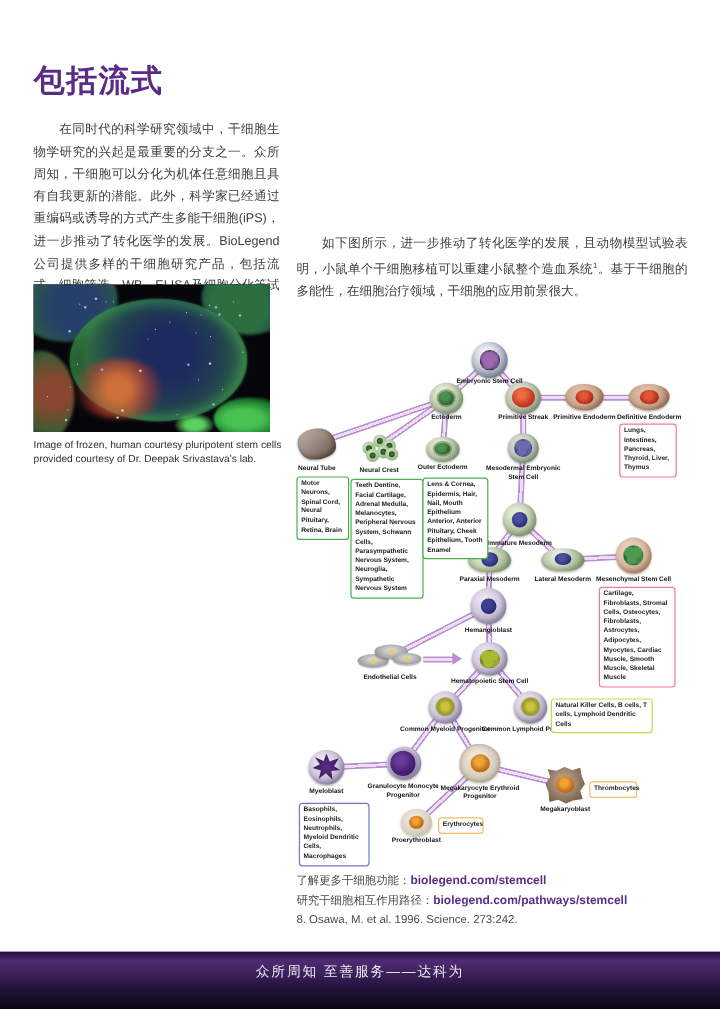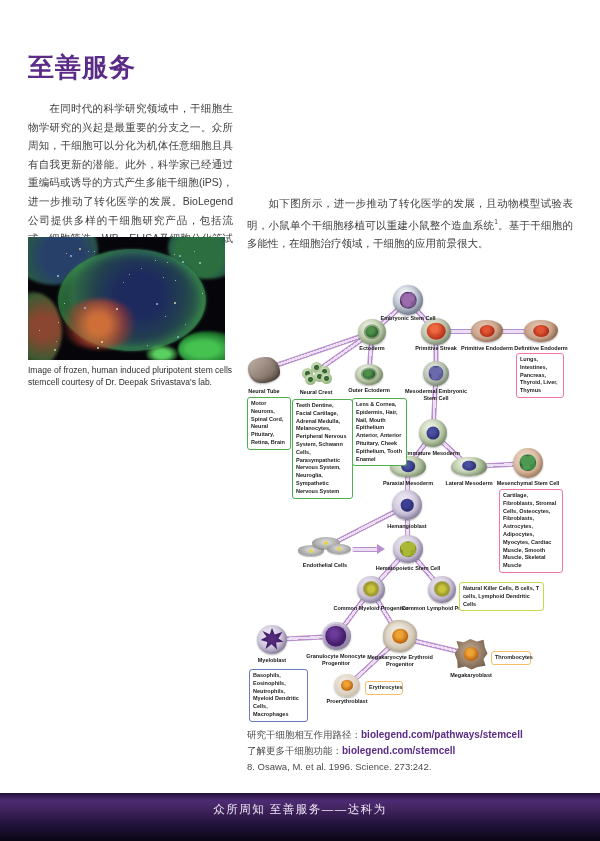--- a/index.html
+++ b/index.html
@@ -156,21 +156,21 @@
      background:radial-gradient(ellipse at 50% 42%, #e0e0e0, #adadad 55%, #828282 90%);
      box-shadow:0 1px 1px rgba(0,0,0,.3); }
   .eplate::after { content:""; position:absolute; left:42%; top:32%; width:4px; height:4px;
      border-radius:50%; background:#e8d44a; }
 </style>
 </head>
 <body>
 
 <div id="page">
 
-  <h1 id="title">至善服务</h1>
+  <h1 id="title">包括流式</h1>
 
   <p class="para" id="intro-left"><span class="indent"></span><span>在同时代的科学研究领域中，干细胞生物学研究的兴起是最重要的分支之一。众所周知，干细胞可以分化为机体任意细胞且具有自我更新的潜能。此外，科学家已经通过重编码或诱导的方式产生多能干细胞(iPS)，进一步推动了转化医学的发展。BioLegend公司提供多样的干细胞研究产品，包括流式、细胞筛选、WB、ELISA及细胞分化等试验试剂。</span></p>
 
   <p class="para" id="intro-right"><span class="indent"></span><span>如下图所示，进一步推动了转化医学的发展，且动物模型试验表明，小鼠单个干细胞移植可以重建小鼠整个造血系统</span><sup class="ref">1</sup><span>。基于干细胞的多能性，在细胞治疗领域，干细胞的应用前景很大。</span></p>
 
   <div id="stemimg">
     <div class="fl fl3"></div>
     <div class="fl fl4"></div>
     <div class="fl fl5"></div>
     <div class="fl fl1"></div>
@@ -207,21 +207,21 @@
       <span class="spk" style="left: 30px; top: 85px; width: 1px; height: 1px; background: rgb(253, 246, 192); opacity: 0.85;"></span>
       <span class="spk" style="left: 151px; top: 18px; width: 2px; height: 2px; background: rgb(159, 200, 255); opacity: 0.85;"></span>
       <span class="spk" style="left: 135px; top: 40px; width: 1px; height: 1px; background: rgb(255, 217, 160); opacity: 0.85;"></span>
       <span class="spk" style="left: 11px; top: 93px; width: 1px; height: 1px; background: rgb(200, 255, 208); opacity: 0.85;"></span>
       <span class="spk" style="left: 29px; top: 38px; width: 2px; height: 2px; background: rgb(174, 240, 180); opacity: 0.85;"></span>
       <span class="spk" style="left: 73px; top: 104px; width: 2px; height: 2px; background: rgb(253, 246, 192); opacity: 0.85;"></span>
       <span class="spk" style="left: 128px; top: 66px; width: 2px; height: 2px; background: rgb(159, 200, 255); opacity: 0.85;"></span>
       <span class="spk" style="left: 166px; top: 14px; width: 1px; height: 1px; background: rgb(255, 217, 160); opacity: 0.85;"></span>
     </div>
 
-  <p id="caption">Image of frozen, human induced pluripotent stem cells stemcell courtesy of Dr. Deepak Srivastava's lab.</p>
+  <p id="caption">Image of frozen, human courtesy pluripotent stem cells provided courtesy of Dr. Deepak Srivastava's lab.</p>
 
   <div id="diagram">
       <div class="edge" style="left: 408px; top: 297.5px; width: 48.1664px; transform: rotate(2.41495rad);"></div>
       <div class="edge" style="left: 408px; top: 297.5px; width: 41.7732px; transform: rotate(0.836202rad);"></div>
       <div class="edge" style="left: 436px; top: 328.5px; width: 51px; transform: rotate(0rad);"></div>
       <div class="edge" style="left: 487px; top: 328.5px; width: 54px; transform: rotate(0rad);"></div>
       <div class="edge" style="left: 372px; top: 329.5px; width: 114.162px; transform: rotate(2.81153rad);"></div>
       <div class="edge" style="left: 372px; top: 329.5px; width: 68.2422px; transform: rotate(2.53327rad);"></div>
       <div class="edge" style="left: 372px; top: 329.5px; width: 42.107px; transform: rotate(1.6421rad);"></div>
       <div class="edge" style="left: 436px; top: 328.5px; width: 42px; transform: rotate(1.5708rad);"></div>
@@ -346,22 +346,22 @@
       <div class="obox obox-green" style="left: 352px; top: 398px; width: 55px;">Lens &amp; Cornea, Epidermis, Hair, Nail, Mouth Epithelium Anterior, Anterior Pituitary, Cheek Epithelium, Tooth Enamel</div>
       <div class="obox obox-pink" style="left: 516px; top: 353px; width: 48px;">Lungs, Intestines, Pancreas, Thyroid, Liver, Thymus</div>
       <div class="obox obox-pink" style="left: 499px; top: 489px; width: 64px;">Cartilage, Fibroblasts, Stromal Cells, Osteocytes, Fibroblasts, Astrocytes, Adipocytes, Myocytes, Cardiac Muscle, Smooth Muscle, Skeletal Muscle</div>
       <div class="obox obox-lime" style="left: 459px; top: 582px; width: 85px;">Natural Killer Cells, B cells, T cells, Lymphoid Dendritic Cells</div>
       <div class="obox obox-blue" style="left: 249px; top: 669px; width: 59px;">Basophils, Eosinophils, Neutrophils, Myeloid Dendritic Cells, Macrophages</div>
       <div class="obox obox-orange" style="left: 491px; top: 651px; width: 40px;">Thrombocytes</div>
       <div class="obox obox-orange" style="left: 365px; top: 681px; width: 38px;">Erythrocytes</div>
     </div>
 
   <div id="linkblock">
+    <div><span>了解更多干细胞功能：</span><span class="url">biolegend.com/stemcell</span></div>
     <div><span>研究干细胞相互作用路径：</span><span class="url">biolegend.com/pathways/stemcell</span></div>
-    <div><span>了解更多干细胞功能：</span><span class="url">biolegend.com/stemcell</span></div>
     <div>8. Osawa, M. et al. 1996. Science. 273:242.</div>
   </div>
 
   <div id="footerbar">
     <div class="slogan">众所周知 至善服务——达科为</div>
   </div>
 
 </div>
 
 </body></html>

